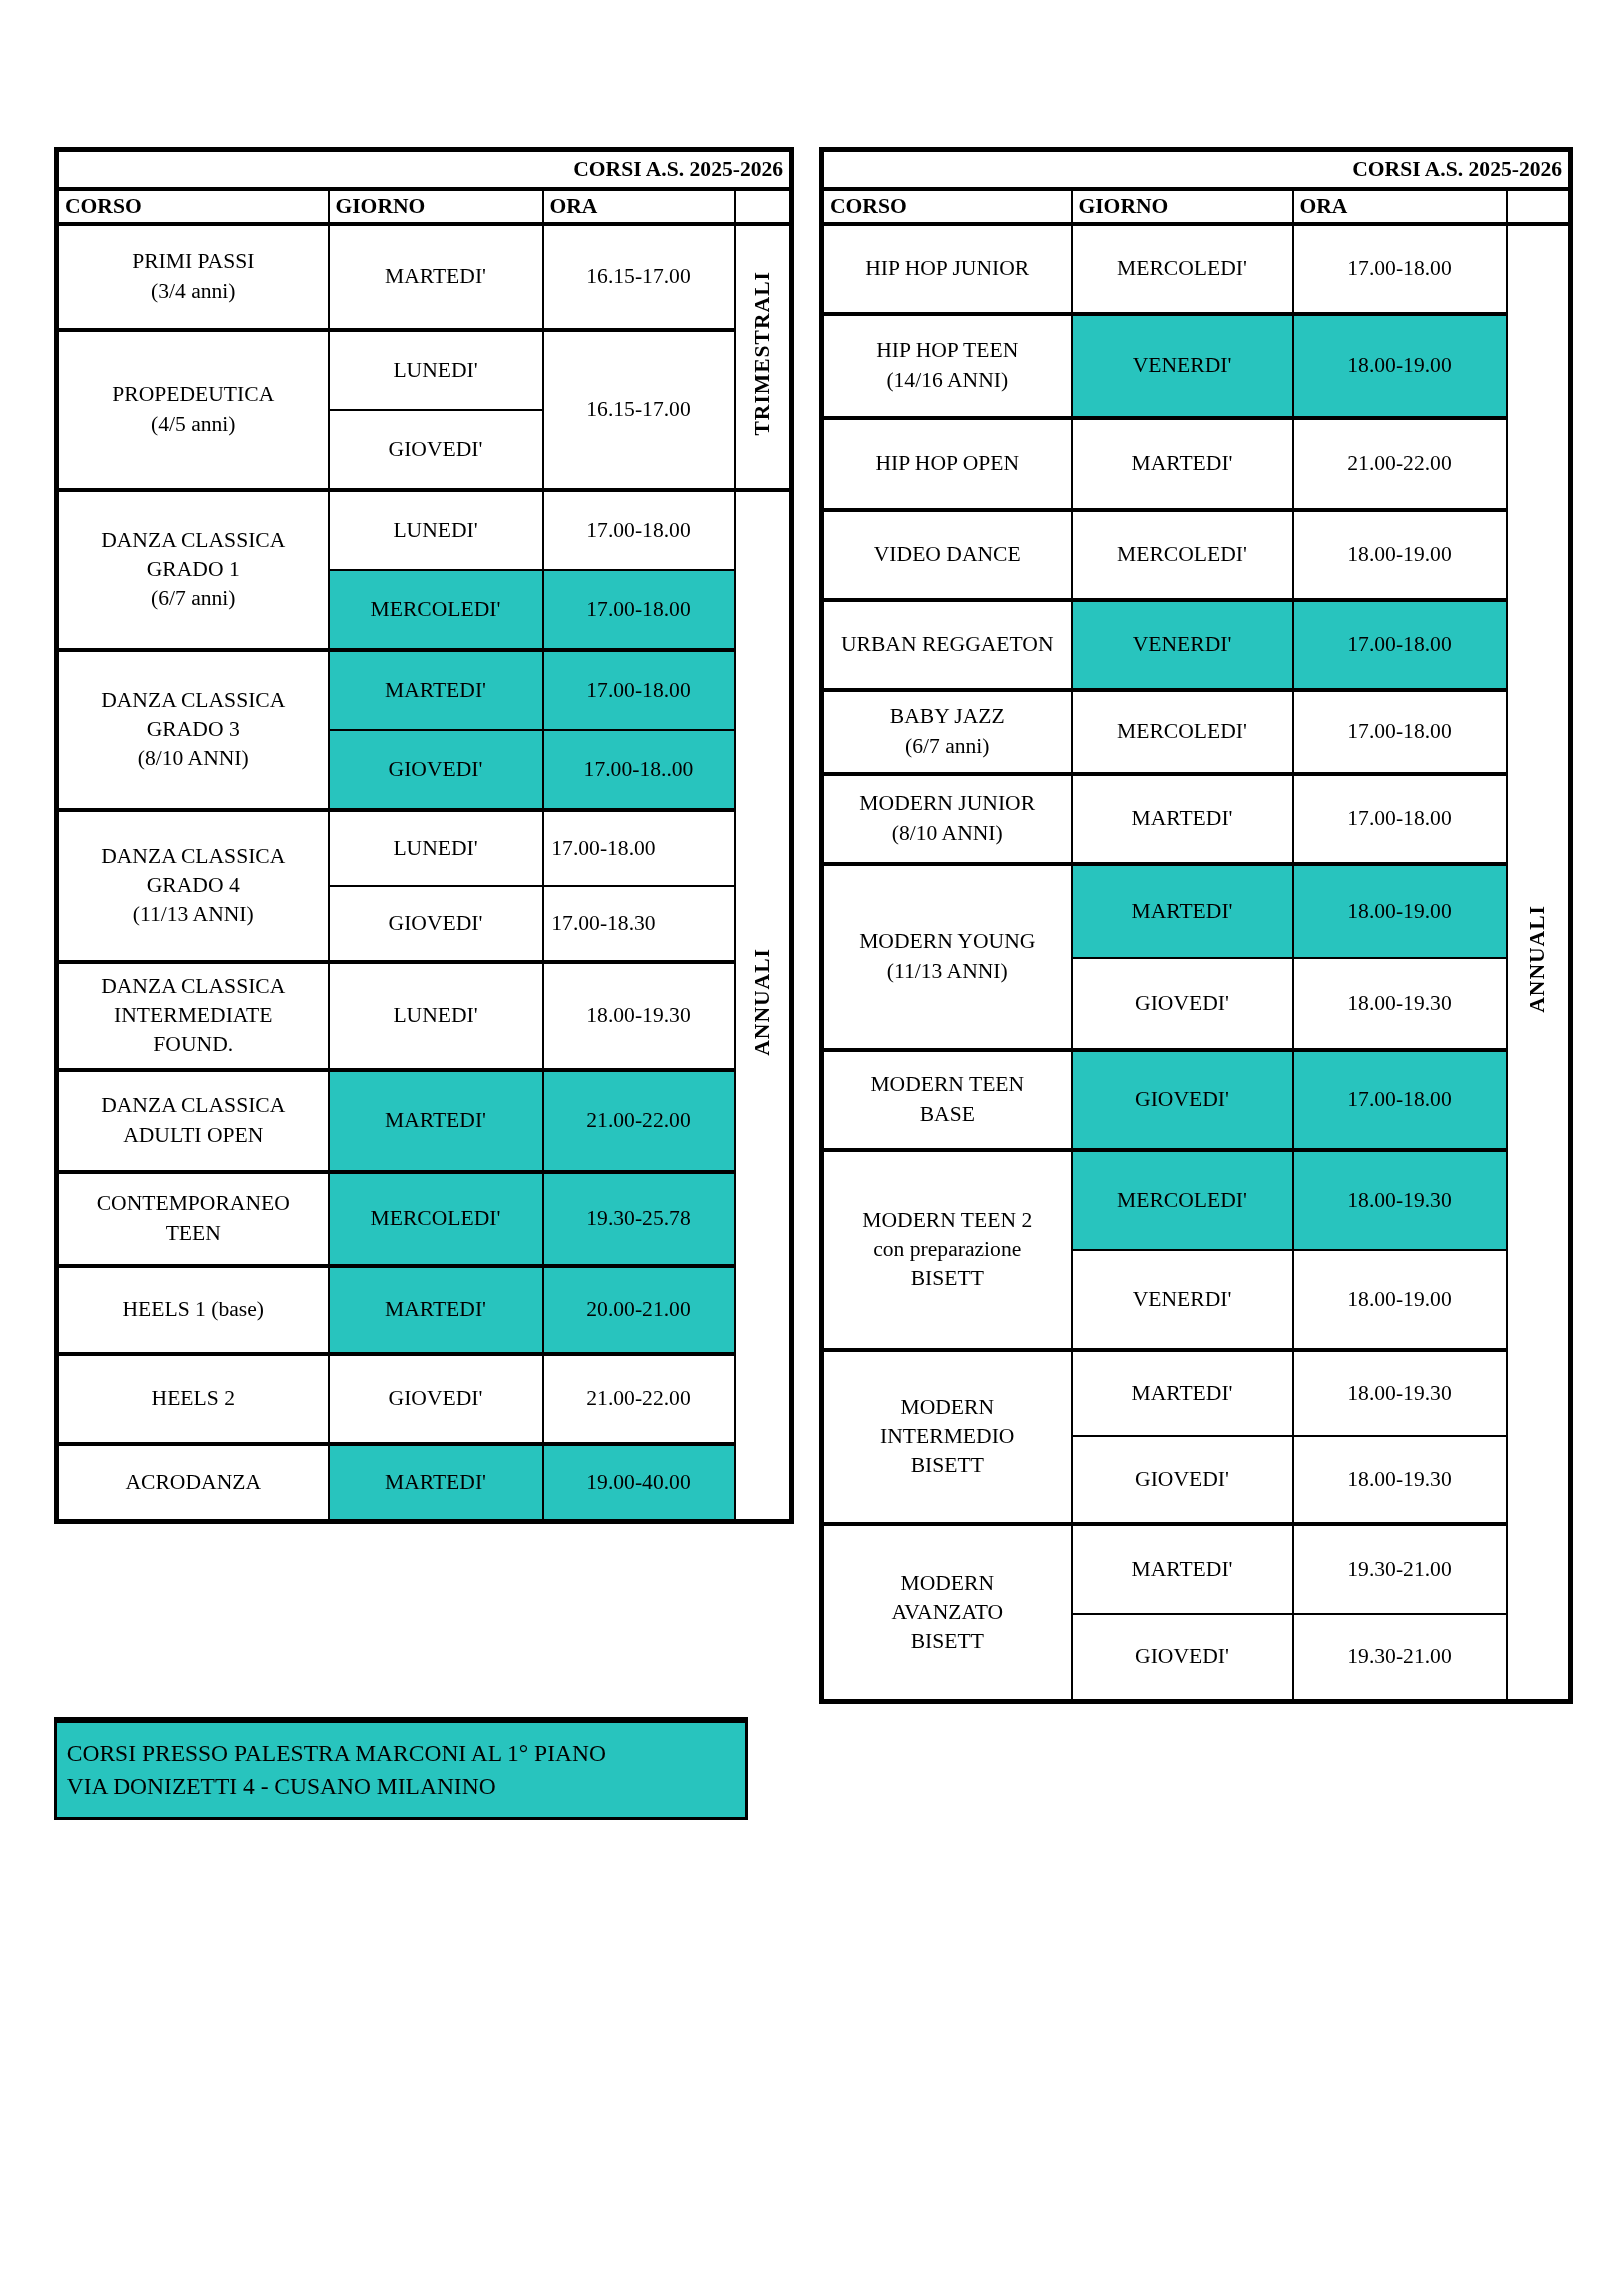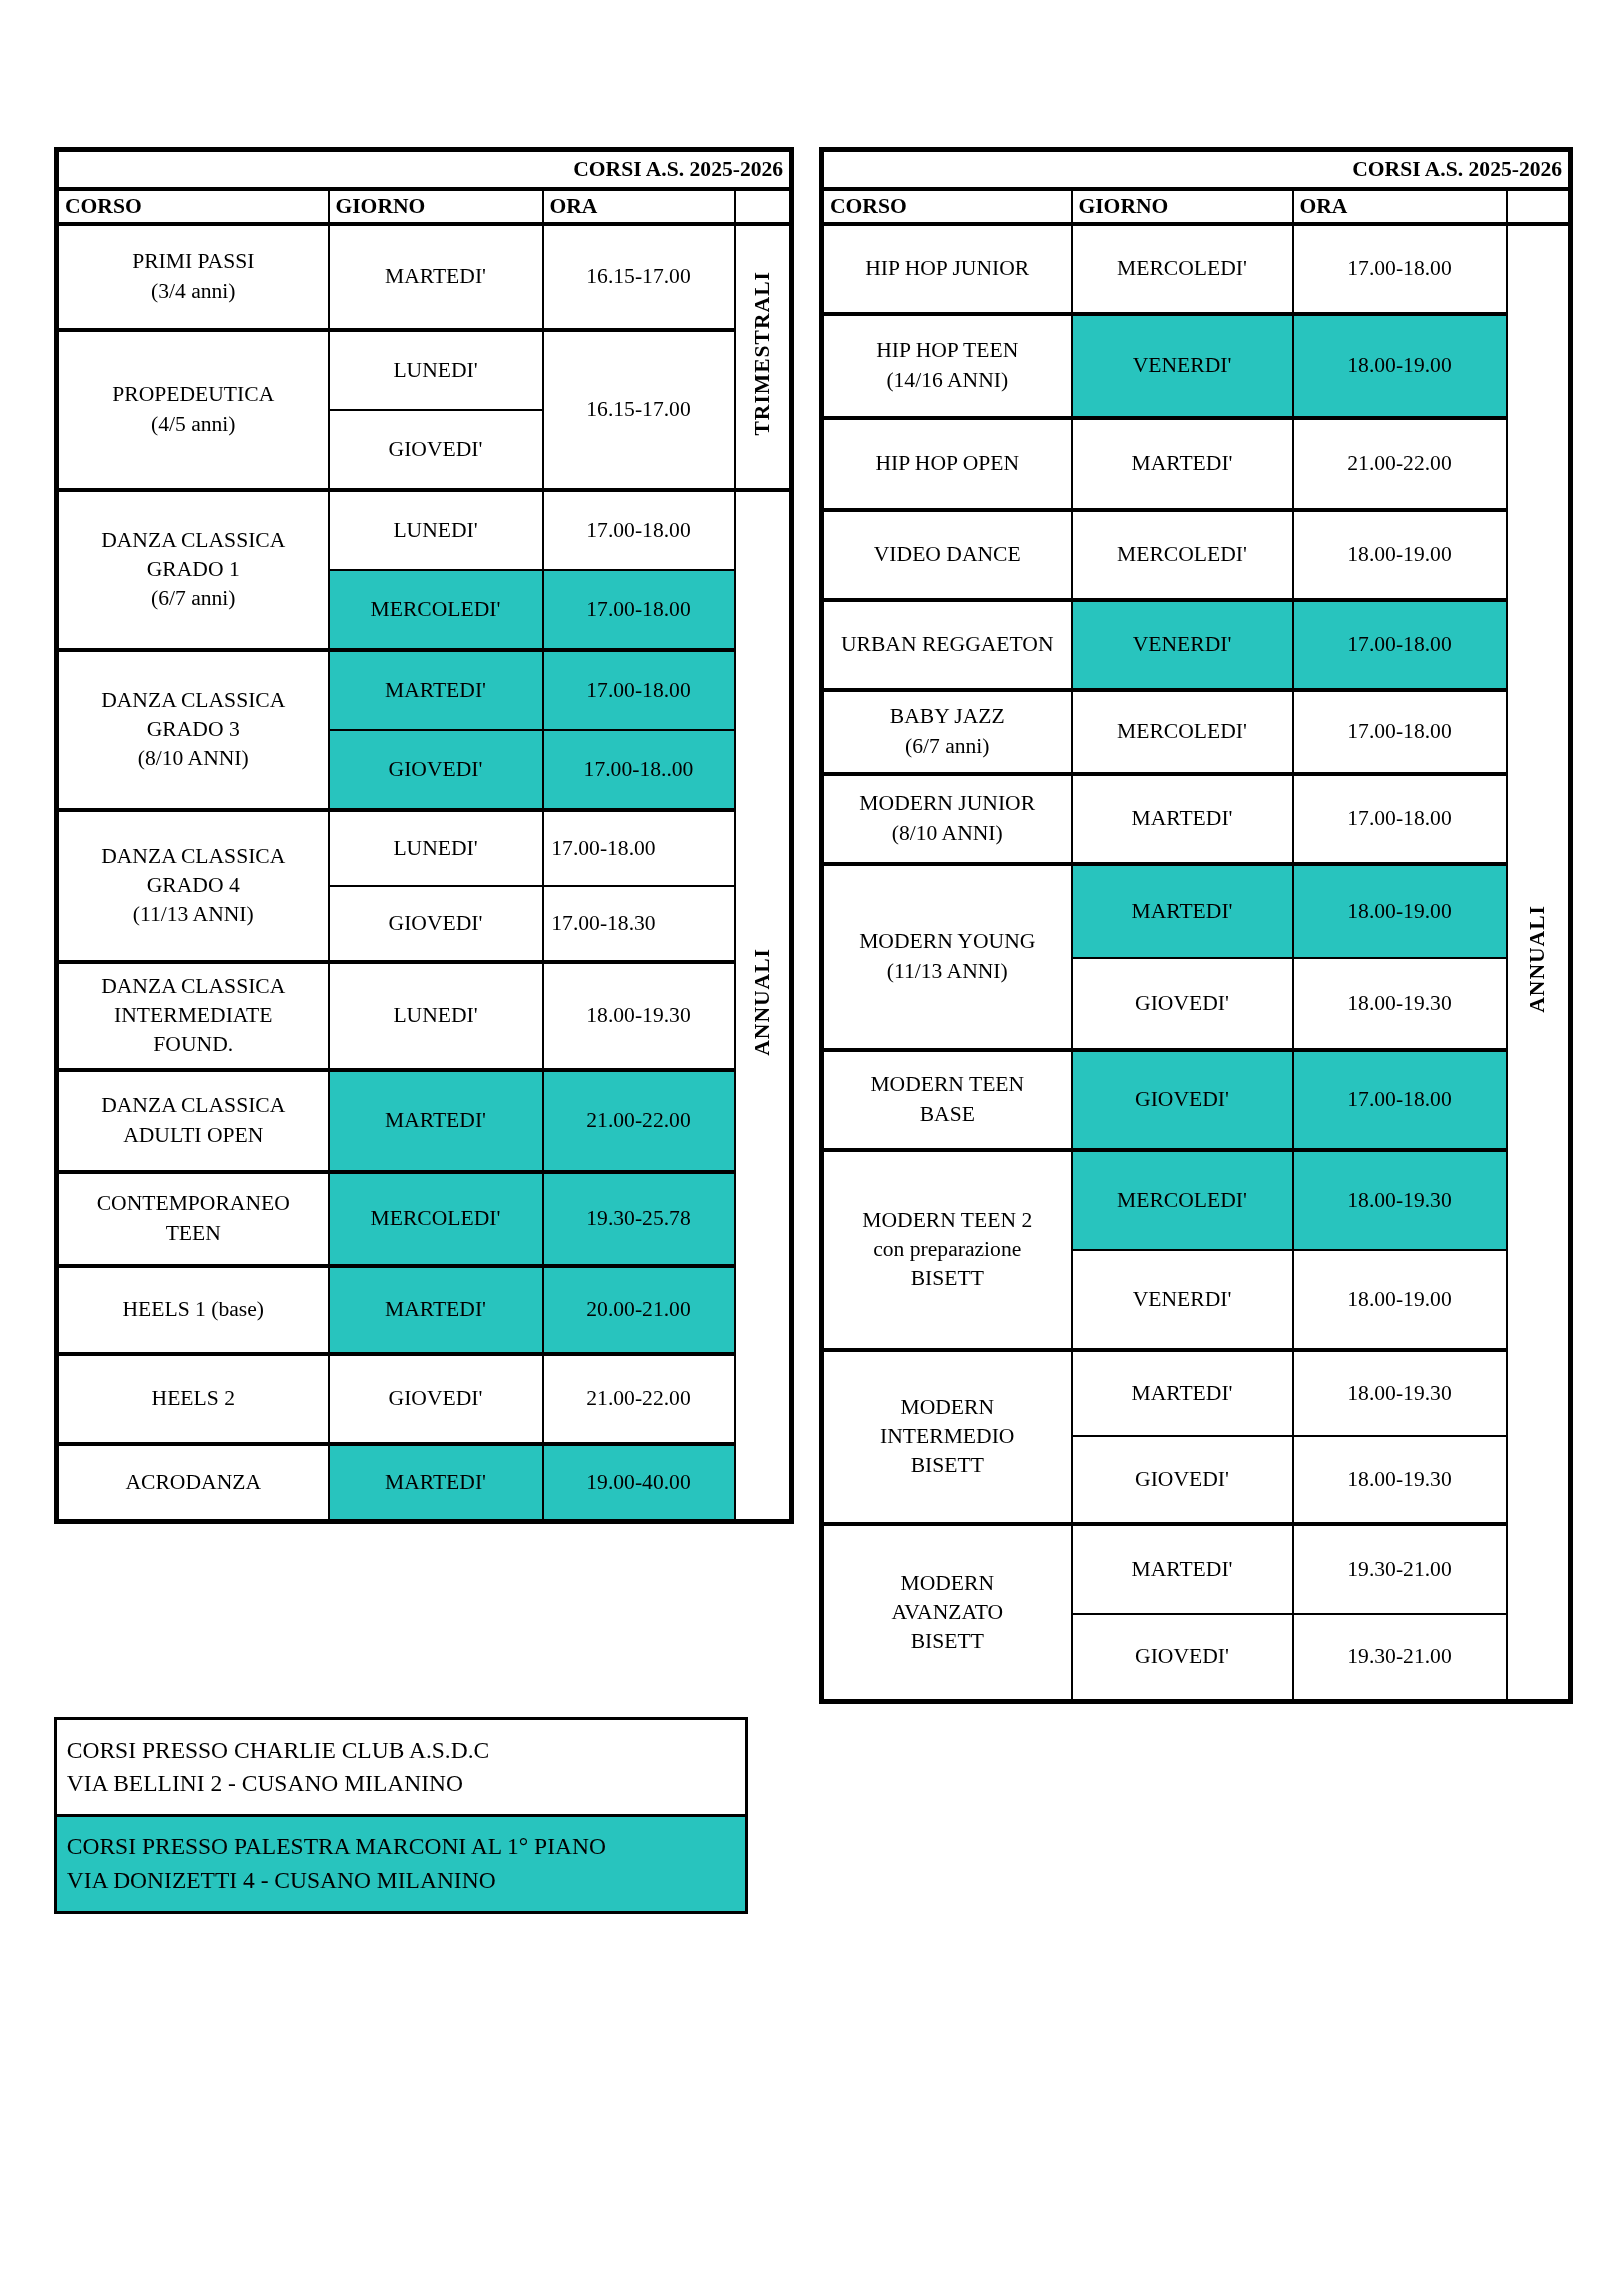--- a/index.html
+++ b/index.html
@@ -315,24 +315,20 @@
         <td class="time">19.30-21.00</td>
       </tr>
       <tr style="height:88px">
         <td class="day">GIOVEDI'</td>
         <td class="time">19.30-21.00</td>
       </tr>
     </tbody>
   </table>
 
   <div class="legend" style="left:54px; top:1717px; width:688px;">
-    <div class="legend-box">
-      <span>CORSI PRESSO CHARLIE CLUB A.S.D.C
-VIA BELLINI 2 - CUSANO MILANINO</span>
-    </div>
     <div class="legend-box hl second">
       <span>CORSI PRESSO PALESTRA MARCONI AL 1° PIANO
 VIA DONIZETTI 4 - CUSANO MILANINO</span>
     </div>
   </div>
 
 </div>
 
 
 </body></html>

